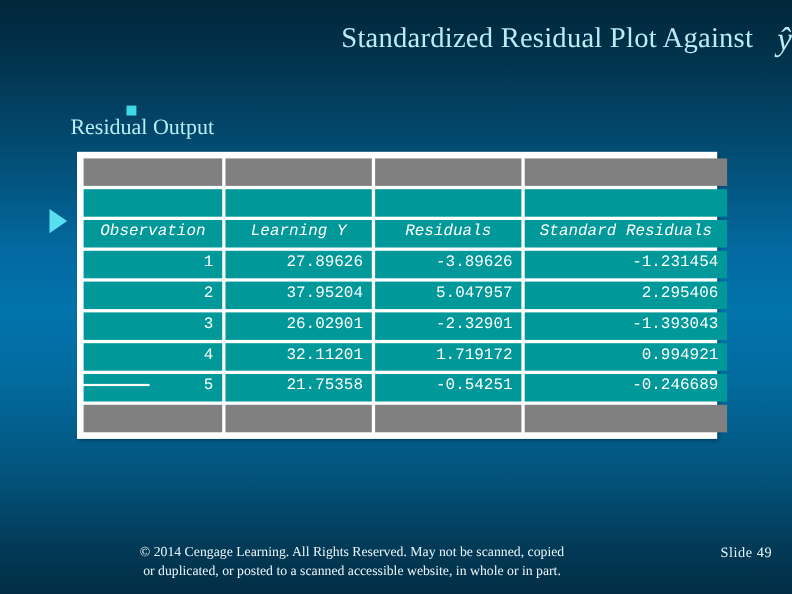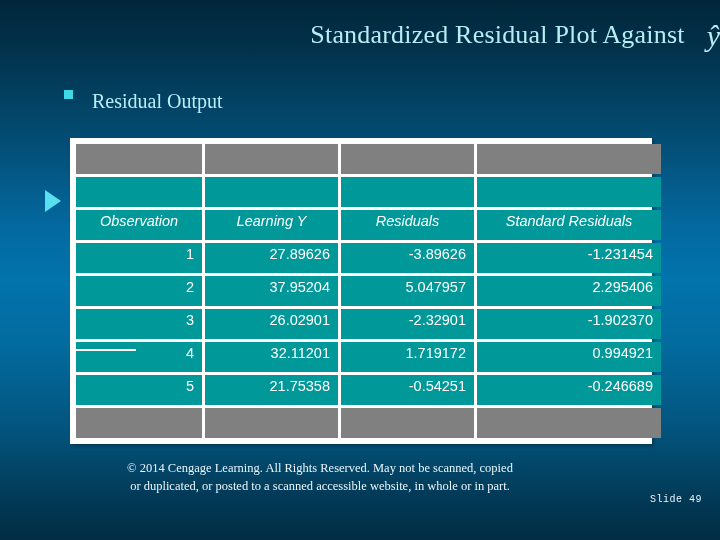--- a/index.html
+++ b/index.html
@@ -57,22 +57,24 @@
     vertical-align: middle;
     margin-left: 22px;
     position: relative;
     top: 1px;
   }
 
   
   #bullet-row {
     position: absolute;
     left: 64px;
-    top: 90px;
+    top: 96px;
     display: flex;
+    align-items: center;
+    flex-direction: column;
   }
   #bullet-square {
     width: 9px;
     height: 9px;
     background: #3fd9e8;
     margin-right: 19px;
     flex: none;
   }
   #bullet-text {
     font-family: "Liberation Serif", serif;
@@ -105,22 +107,22 @@
     box-shadow: 2px 2px 3px rgba(0, 0, 0, 0.28);
   }
   #residual-table {
     border-collapse: separate;
     border-spacing: 3px 3px;
     width: 100%;
     table-layout: fixed;
   }
   #residual-table td {
     height: 20px;
-    padding: 1px 8px 9px 8px;
-    font-family: Liberation Sans, sans-serif;
+    padding: 1px 8px 4px 8px;
+    font-family: Liberation Mono, monospace;
     font-size: 14.5px;
     color: #ffffff;
     background: #019899;
     text-align: right;
     white-space: nowrap;
     overflow: hidden;
     line-height: 20px;
   }
   #residual-table tr.spacer-row td,
   #residual-table tr.edge-row td {
@@ -146,37 +148,37 @@
     top: 349px;
     width: 64px;
     height: 2px;
     background: #ffffff;
   }
 
   
   #footer-copyright {
     position: absolute;
     left: 60px;
-    top: 459px;
+    top: 492px;
     width: 520px;
     text-align: center;
     font-family: "Liberation Serif", serif;
     font-size: 12.5px;
     line-height: 18px;
     color: #eaf6fb;
   }
   #footer-copyright .line2 {
     display: block;
   }
   #slide-number {
     position: absolute;
     right: 18px;
     top: 494px;
-    font-family: Liberation Mono, monospace;
-    font-size: 10px;
+    font-family: Liberation Serif, serif;
+    font-size: 13px;
     color: #e6f4fa;
     letter-spacing: 0.5px;
   }
 </style>
 </head>
 <body>
 
 <div id="slide">
 
   <div id="title-block">
@@ -226,21 +228,21 @@
         <tr>
           <td>2</td>
           <td>37.95204</td>
           <td>5.047957</td>
           <td>2.295406</td>
         </tr>
         <tr>
           <td>3</td>
           <td>26.02901</td>
           <td>-2.32901</td>
-          <td>-1.902370</td>
+          <td>-1.393043</td>
         </tr>
         <tr>
           <td>4</td>
           <td>32.11201</td>
           <td>1.719172</td>
           <td>0.994921</td>
         </tr>
         <tr>
           <td>5</td>
           <td>21.75358</td>

